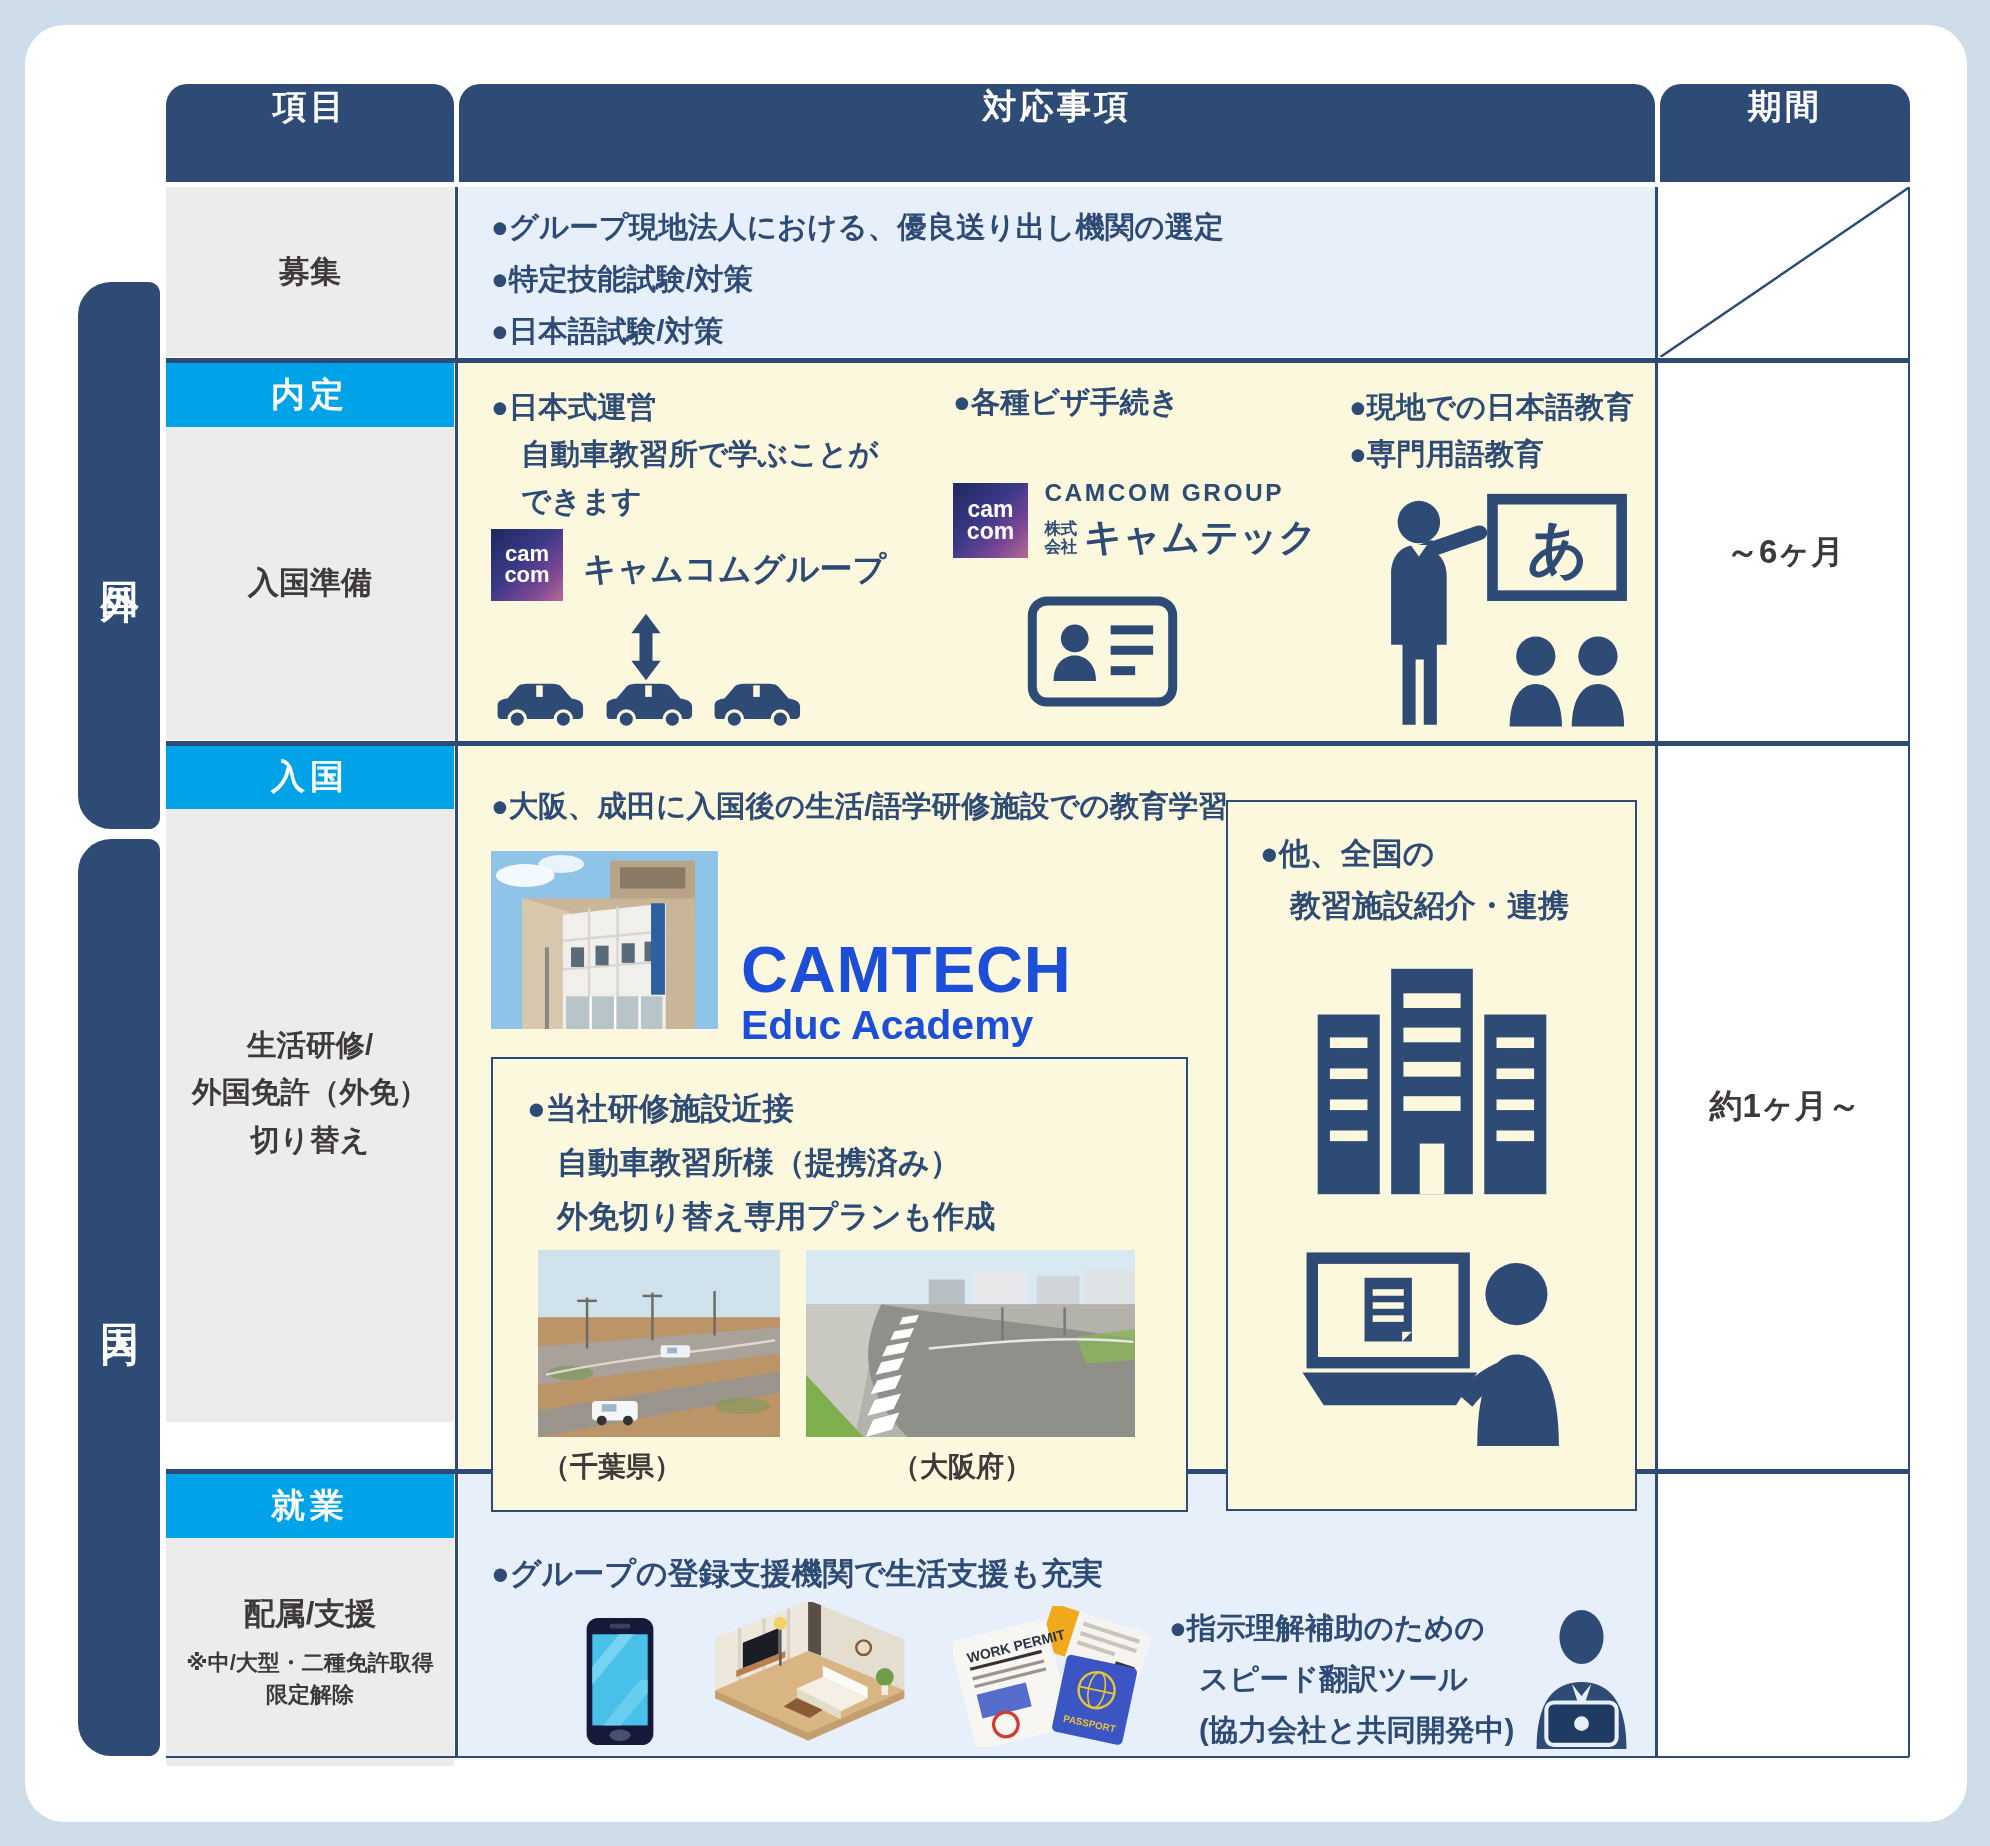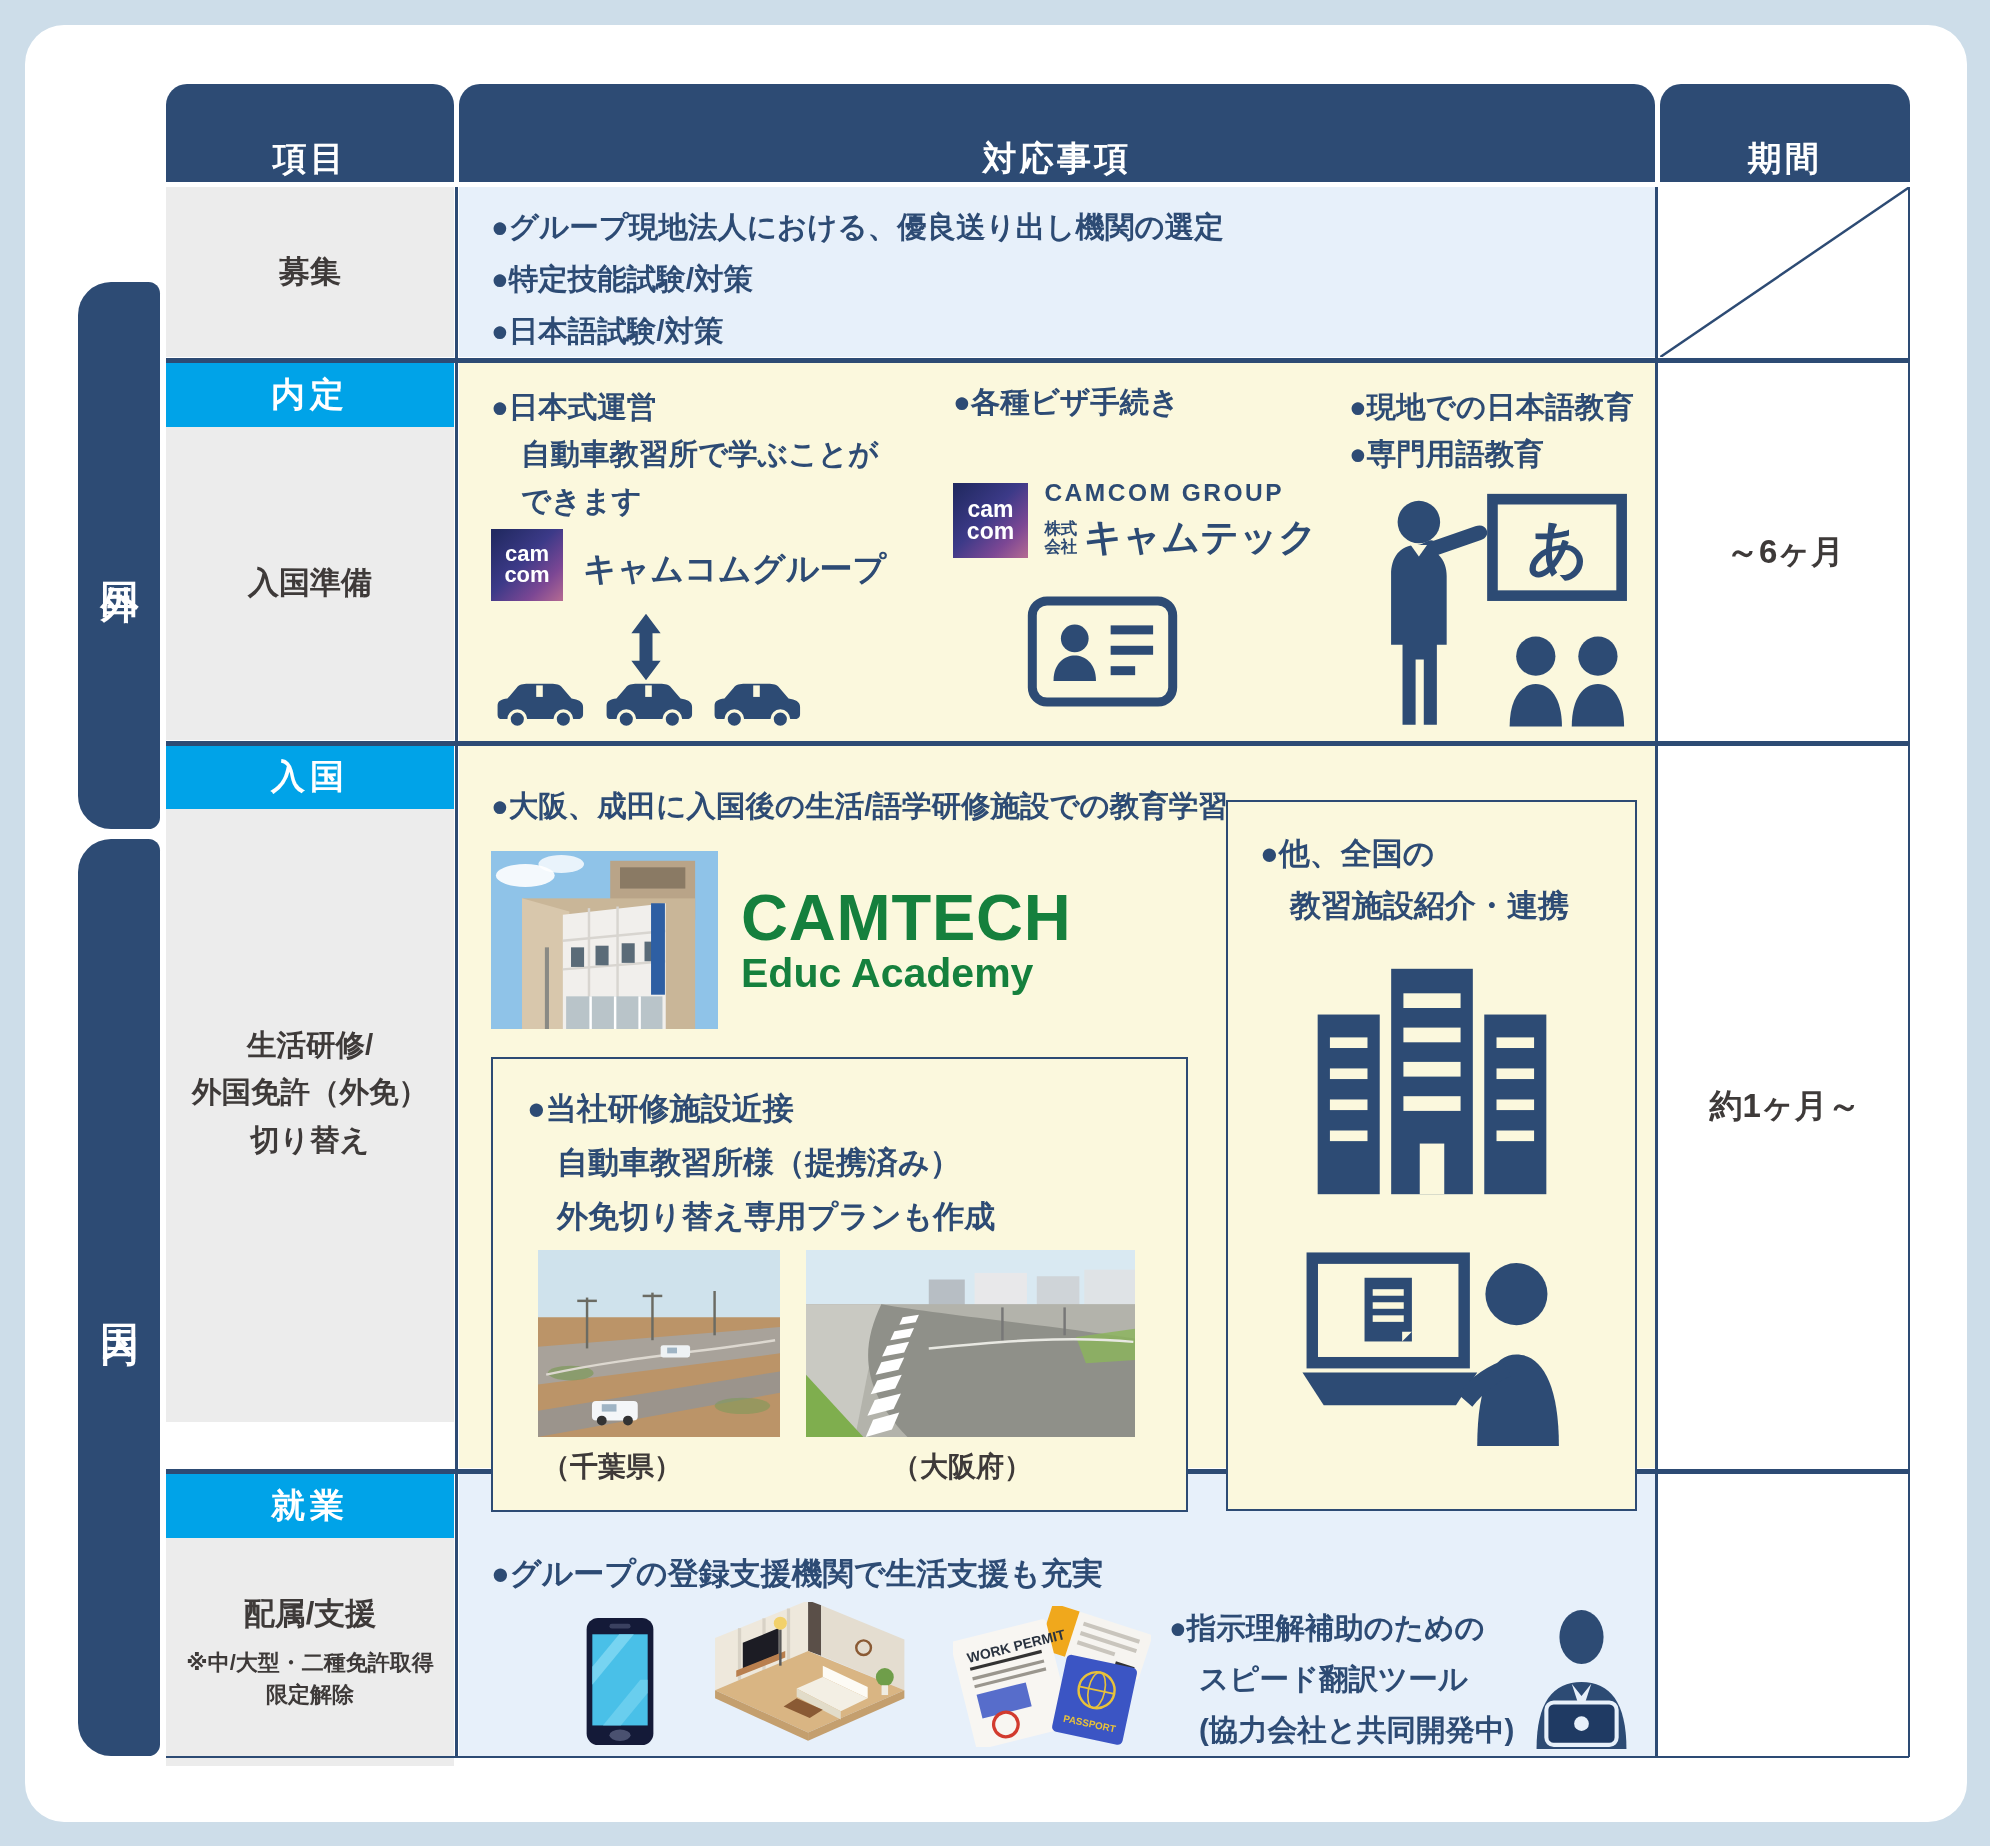--- a/index.html
+++ b/index.html
@@ -6,21 +6,21 @@
     --navy:#2d4b74; --blue:#00a3e8; --cream:#fbf8dd; --lblue:#e7f0fa;
     --gray:#ececec; --ink:#3e3a39; --page:#cddde9;
   }
   *{margin:0;padding:0;box-sizing:border-box;}
   html,body{background:var(--page);}
   body{font-family:"Liberation Sans","DejaVu Sans",sans-serif;}
   .canvas{position:relative;width:1991px;height:1846px;background:var(--page);overflow:hidden;}
   .abs{position:absolute;}
   .card{left:24.5px;top:24.5px;width:1942px;height:1797px;background:#ffffff;border-radius:39px;}
   .hd{background:var(--navy);color:#fff;font-weight:bold;font-size:34px;letter-spacing:3.3px;
-      border-radius:21px 21px 0 0;display:flex;align-items:flex-end;justify-content:center;z-index:2;}
+      border-radius:21px 21px 0 0;display:flex;align-items:flex-start;justify-content:center;z-index:2;}
   .band{background:var(--blue);color:#fff;font-weight:bold;font-size:34px;letter-spacing:4.9px;
       display:flex;align-items:center;justify-content:center;z-index:2;text-align:center;}
   .gcell{background:var(--gray);color:var(--ink);font-weight:bold;display:flex;flex-direction:column;
       align-items:center;justify-content:center;text-align:center;z-index:1;}
   .cell{z-index:1;}
   .side{background:var(--navy);color:#fff;font-weight:bold;font-size:38px;z-index:2;
       display:flex;align-items:center;justify-content:center;
       writing-mode:vertical-rl;text-orientation:upright;letter-spacing:4.9px;
       border-radius:33px 11.5px 11.5px 33px;}
   .vsep,.hdiv{background:var(--navy);z-index:2;}
@@ -210,21 +210,21 @@
     <rect x="128" y="116" width="16" height="24" fill="#5a6b78"></rect>
     <rect x="160" y="113" width="16" height="24" fill="#5a6b78"></rect>
     <rect x="188" y="111" width="16" height="24" fill="#5a6b78"></rect>
     <rect x="196" y="64" width="17" height="112" fill="#2e5fa3"></rect>
     <rect x="92" y="178" width="118" height="40" fill="#b9c4c9"></rect>
     <line x1="122" y1="178" x2="122" y2="218" stroke="#fff" stroke-width="3"></line>
     <line x1="152" y1="178" x2="152" y2="218" stroke="#fff" stroke-width="3"></line>
     <line x1="182" y1="178" x2="182" y2="218" stroke="#fff" stroke-width="3"></line>
     <rect x="66" y="118" width="5" height="100" fill="#8a8a84"></rect>
   </svg>
-  <div class="abs z3" style="left:741px;top:885px;color:#15803d;">
+  <div class="abs z3" style="left:741px;top:937px;color:#1d4ed8;">
     <div style="font-size:65px;font-weight:bold;letter-spacing:0.8px;line-height:1.0;">CAMTECH</div>
     <div style="font-size:41px;font-weight:bold;line-height:1.15;">Educ Academy</div>
   </div>
 
   <div class="abs boxed" style="left:491px;top:1057px;width:697px;height:455px;"></div>
   <div class="abs bul" style="left:527px;top:1082px;font-size:31px;line-height:54px;z-index:6;">
     <div>●当社研修施設近接</div>
     <div class="indent">自動車教習所様（提携済み）</div>
     <div class="indent">外免切り替え専用プランも作成</div>
   </div>

